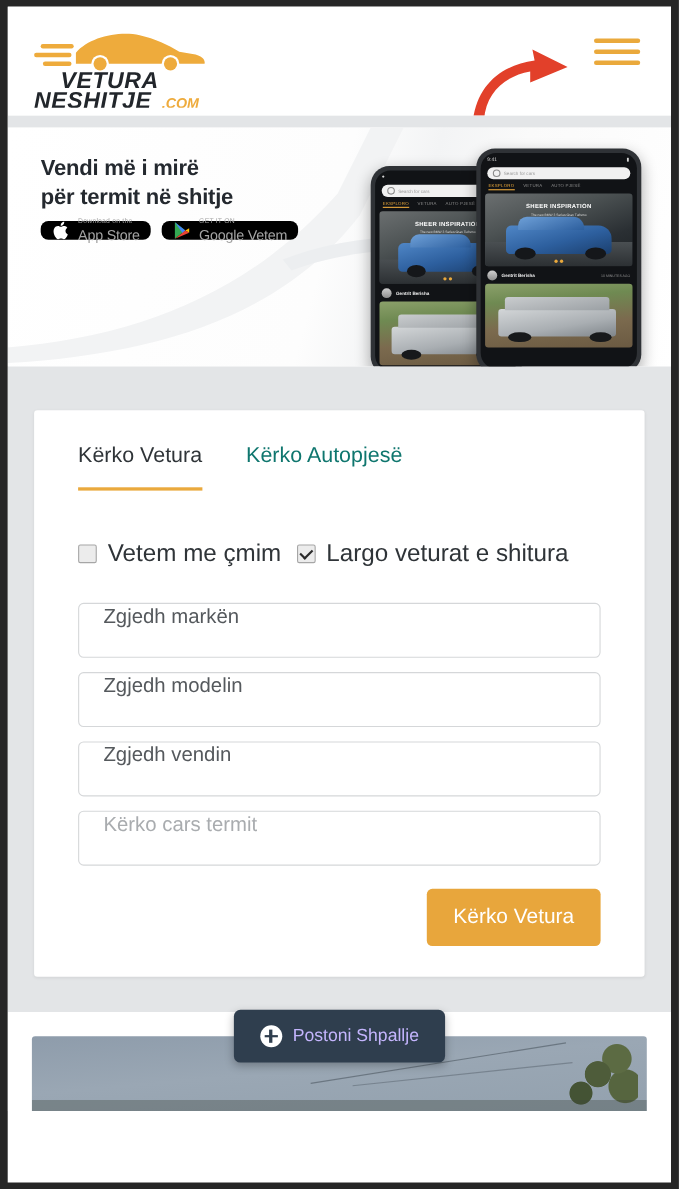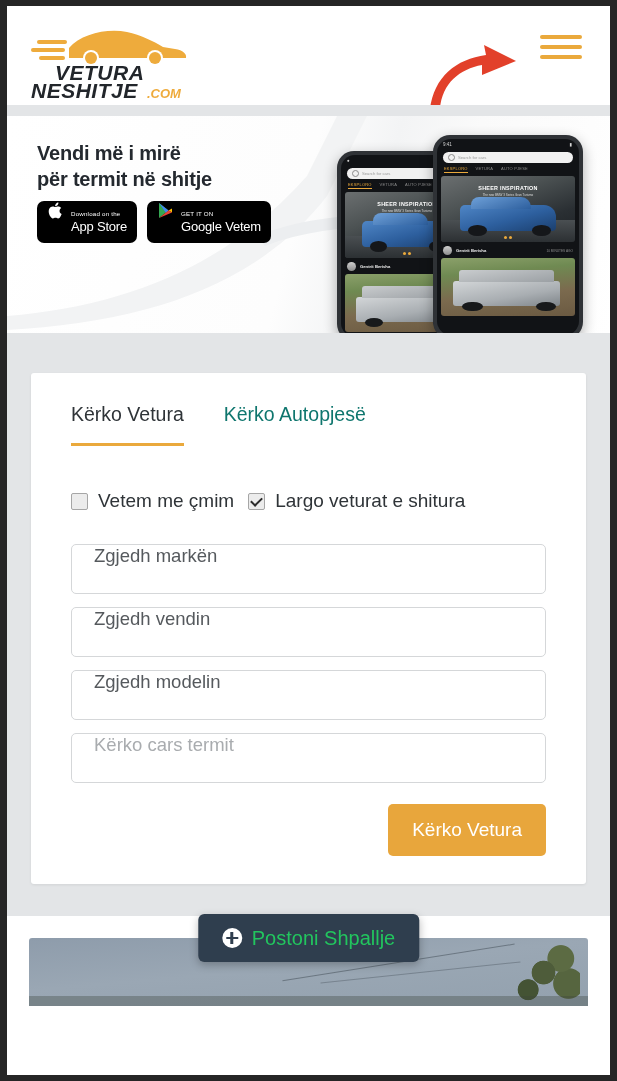--- a/index.html
+++ b/index.html
@@ -36,22 +36,22 @@
     background:
       linear-gradient(105deg,#ffffff 0%,#fdfdfd 48%,#f3f4f5 60%,#fafafa 72%,#ffffff 100%);
   }
   .banner-swoosh{position:absolute;left:0;top:11px;width:100%;height:217px;overflow:hidden;}
   .banner-text{position:absolute;left:30px;top:35px;z-index:4;}
   .banner-text .l1,.banner-text .l2{
     font-size:20px;font-weight:bold;color:#24292f;line-height:26px;letter-spacing:-0.2px;
   }
   .badges{position:absolute;left:30px;top:96px;display:flex;gap:10px;z-index:4;}
   .badge{
-    background:#000;border-radius:7px;height:42px;display:flex;
-    padding:0 10px;gap:7px;color:#ffffff;
+    background:#000;border-radius:7px;height:17px;display:flex;align-items:center;
+    padding:0 10px;gap:7px;color:#a3a3a3;
   }
   .badge .bg-ic{width:17px;height:19px;display:block;}
   .badge .bg-txt{display:flex;flex-direction:column;justify-content:center;line-height:1;}
   .badge .bg-small{font-size:6.2px;letter-spacing:.2px;margin-bottom:2px;}
   .badge .bg-big{font-size:13px;font-weight:500;letter-spacing:-.2px;}
 
   
   .phones{position:absolute;right:28px;top:24px;width:245px;height:210px;z-index:3;}
   .phone{position:absolute;background:#2f3236;border-radius:17px;padding:4px;box-sizing:border-box;
          box-shadow:0 5px 14px rgba(0,0,0,.32);}
@@ -103,41 +103,41 @@
   .tab{font-size:19.5px;color:#0f766e;padding-bottom:17px;border-bottom:3px solid transparent;cursor:pointer;}
   .tab.active{border-bottom-color:#eaa93c;color:#2f3438;}
   .checkrow{display:flex;align-items:center;gap:14px;padding:44px 40px 0;}
   .chk{display:flex;align-items:center;gap:10px;cursor:pointer;}
   .box{
     width:17px;height:17px;border:1px solid #a6a6a6;border-radius:2px;background:#ececec;
     display:flex;align-items:center;justify-content:center;flex:none;box-sizing:border-box;
   }
   .box.checked:after{content:"";width:9px;height:5px;border-left:2.4px solid #2b2b2b;border-bottom:2.4px solid #2b2b2b;
     transform:rotate(-45deg);margin-top:-2px;}
-  .chk-label{font-size:19px;color:#2f3438;}
+  .chk-label{font-size:22px;color:#2f3438;}
   .fields{padding:19px 40px 0;}
   .field{
     height:50px;border:1px solid #d5d7d9;border-radius:5px;margin-top:13px;
     display:flex;align-items:flex-start;padding:0 22px;box-sizing:border-box;background:#fff;cursor:pointer;
   }
   .field .val{font-size:18.5px;color:#55595d;}
   .field.input .val{color:#a9acaf;}
   .actions{padding:21px 40px 0;display:flex;justify-content:flex-end;}
   .search-btn{
     background:#e8a63c;color:#fff;border:none;border-radius:5px;
     padding:0 24px;height:52px;font-size:19px;cursor:pointer;font-family:inherit;
   }
 
   
   .bottom{position:relative;background:#fff;height:90px;}
   .post-btn{
     position:absolute;left:50%;top:-2px;transform:translateX(-50%);
-    background:#2f3e4e;color:#22c55e;border-radius:6px;height:48px;display:flex;align-items:center;
+    background:#2f3e4e;color:#c4b5fd;border-radius:6px;height:48px;display:flex;align-items:center;
     gap:10px;padding:0 24px;box-shadow:0 3px 8px rgba(0,0,0,.25);cursor:pointer;z-index:9;
-    font-size:20px;white-space:nowrap;
+    font-size:16px;white-space:nowrap;
   }
   .plus-ic{width:20px;height:20px;border-radius:50%;background:#fff;position:relative;flex:none;}
   .plus-ic:before,.plus-ic:after{content:"";position:absolute;background:#2f3e4e;}
   .plus-ic:before{left:50%;top:4px;width:2.6px;height:12px;margin-left:-1.3px;}
   .plus-ic:after{top:50%;left:4px;height:2.6px;width:12px;margin-top:-1.3px;}
   .listing-card{
     position:absolute;left:22px;right:22px;top:22px;height:68px;border-radius:3px 3px 0 0;overflow:hidden;
     background:linear-gradient(175deg,#8e9cab 0%,#9aa7b4 45%,#93a1ae 100%);
   }
   .listing-card .tree{position:absolute;right:8px;top:-6px;width:96px;height:78px;
@@ -324,24 +324,24 @@
           <span class="box checked"></span>
           <span class="chk-label">Largo veturat e shitura</span>
         </label>
       </div>
 
       <div class="fields">
         <div class="field">
           <span class="val">Zgjedh markën</span>
         </div>
         <div class="field">
+          <span class="val">Zgjedh modelin</span>
+        </div>
+        <div class="field">
           <span class="val">Zgjedh vendin</span>
-        </div>
-        <div class="field">
-          <span class="val">Zgjedh modelin</span>
         </div>
         <div class="field input">
           <span class="val">Kërko cars termit</span>
         </div>
       </div>
 
       <div class="actions">
         <button class="search-btn">Kërko Vetura</button>
       </div>
     </div>

